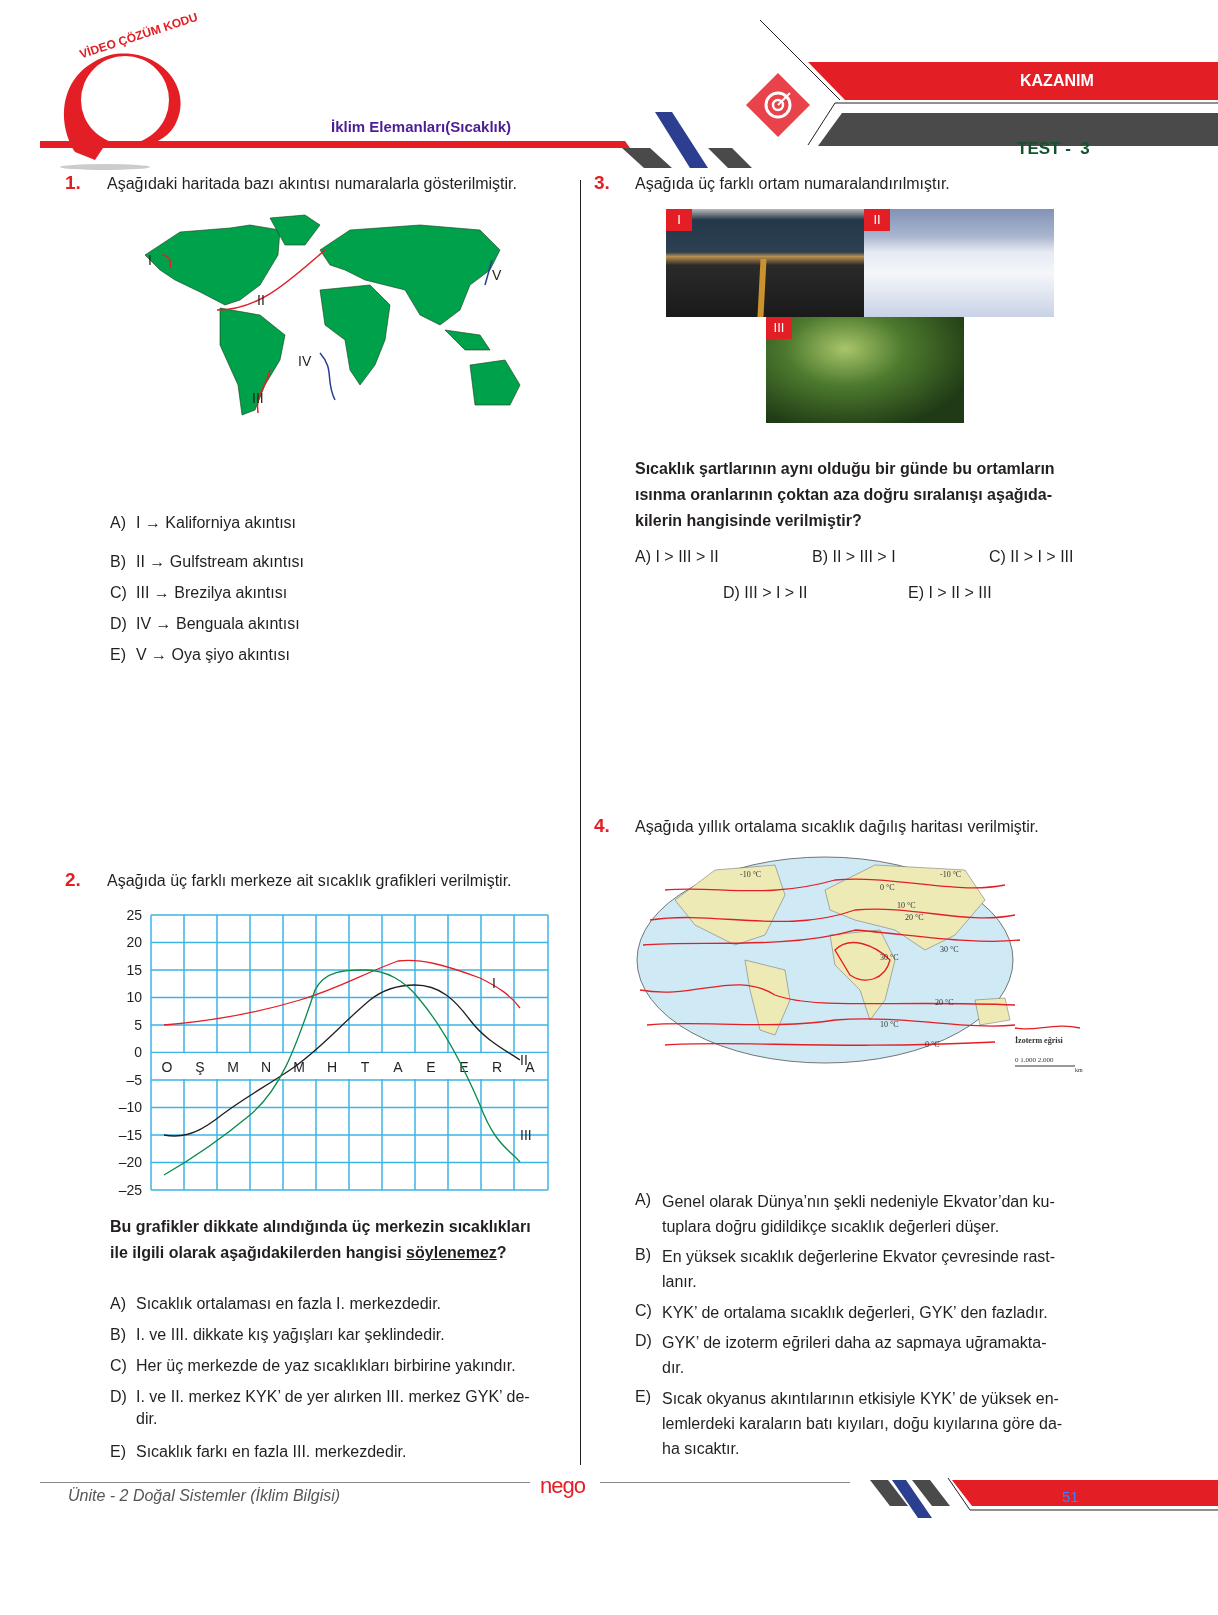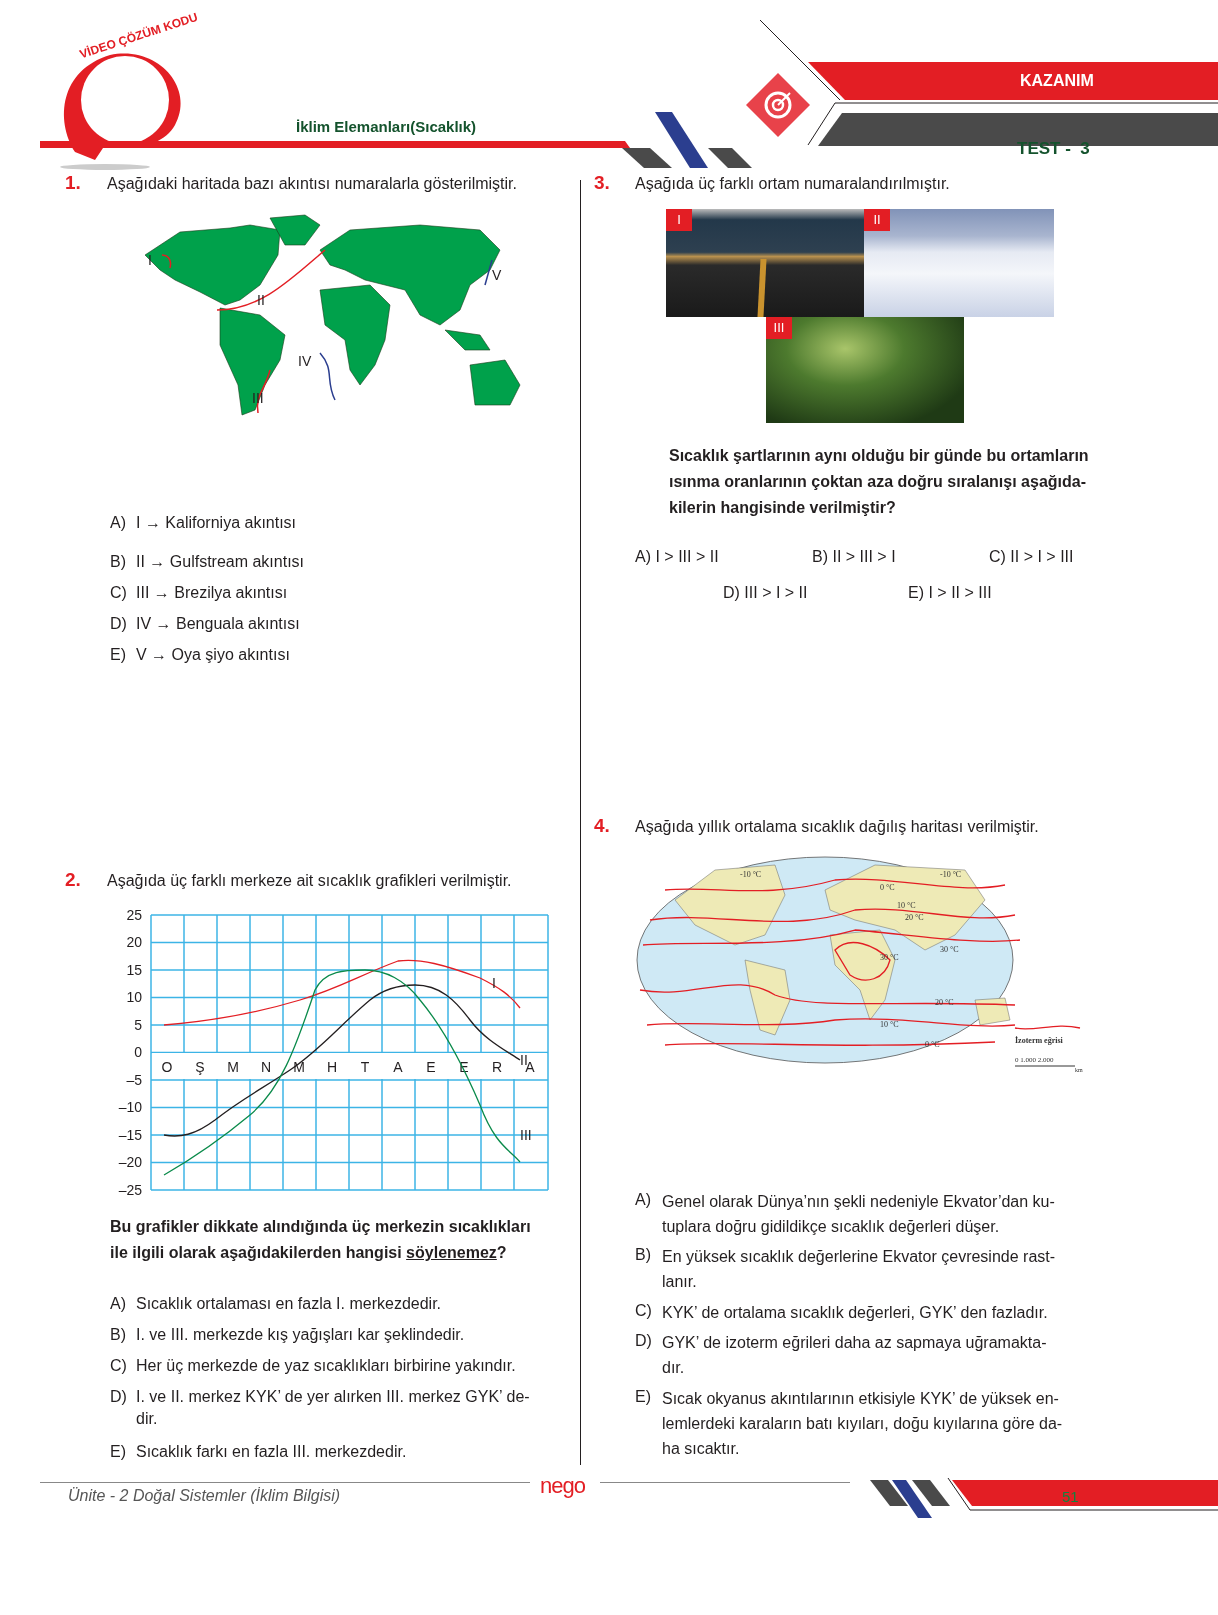--- a/index.html
+++ b/index.html
@@ -4,21 +4,21 @@
 <style>
   body { margin:0; background:#fff; }
   #page { position:relative; width:1218px; height:1615px; background:#fff; overflow:hidden; font-family:"Liberation Sans", sans-serif; color:#231f20; }
   .abs { position:absolute; }
   .qnum { position:absolute; color:#e31e24; font-weight:bold; font-size:19px; }
   .qtext { position:absolute; font-size:16px; }
   .bold { font-weight:bold; font-size:16px; line-height:26px; }
   .opt { position:absolute; font-size:16px; line-height:22px; }
   .opt .l { display:inline-block; width:26px; }
   .u { text-decoration:underline; }
-  .hdr-title { position:absolute; left:296px; top:118px; font-weight:bold; font-size:15px; color:#14532d; }
+  .hdr-title { position:absolute; left:331px; top:118px; font-weight:bold; font-size:15px; color:#4c1d95; }
   .tag { position:absolute; background:#e31e24; color:#fff; font-size:13px; width:26px; height:22px; text-align:center; line-height:22px; }
   .photo { position:absolute; }
   .chart-lbl { font-size:14px; fill:#231f20; font-family:"Liberation Sans", sans-serif; }
 </style>
 </head>
 <body>
 
 <div id="page">
 
   <svg class="abs" style="left:0;top:0" width="1218" height="175">
@@ -157,38 +157,38 @@
     <text class="chart-lbl" x="420" y="165" font-size="12">II</text>
     <text class="chart-lbl" x="420" y="240">III</text>
   </svg>
 
   <div class="abs bold" style="left:110px;top:1214px;width:455px;">
     <div>Bu grafikler dikkate alındığında üç merkezin sıcaklıkları</div>
     <div><span>ile ilgili olarak aşağıdakilerden hangisi </span><span class="u">söylenemez</span><span>?</span></div>
   </div>
 
   <div class="opt" style="left:110px;top:1293px"><span class="l">A)</span><span>Sıcaklık ortalaması en fazla I. merkezdedir.</span></div>
-  <div class="opt" style="left:110px;top:1324px"><span class="l">B)</span><span>I. ve III. merkezde kış yağışları kar şeklindedir.</span></div>
+  <div class="opt" style="left:110px;top:1324px"><span class="l">B)</span><span>I. ve III. dikkate kış yağışları kar şeklindedir.</span></div>
   <div class="opt" style="left:110px;top:1386px;width:460px;"><span class="l">D)</span><span>I. ve II. merkez KYK’ de yer alırken III. merkez GYK’ de-</span><div style="padding-left:26px">dir.</div></div>
   <div class="opt" style="left:110px;top:1355px"><span class="l">C)</span><span>Her üç merkezde de yaz sıcaklıkları birbirine yakındır.</span></div>
   <div class="opt" style="left:110px;top:1441px"><span class="l">E)</span><span>Sıcaklık farkı en fazla III. merkezdedir.</span></div>
 
   <div class="qnum" style="left:594px;top:172px">3.</div>
   <div class="qtext" style="left:635px;top:175px">Aşağıda üç farklı ortam numaralandırılmıştır.</div>
 
   <div class="photo" style="left:666px;top:209px;width:198px;height:108px;background:linear-gradient(#bbb 0%,#23384a 10%,#2e4050 40%,#b9914e 44%,#2a2a2a 52%,#1a1a1a 100%);">
     <div class="abs" style="left:93px;top:50px;width:6px;height:58px;background:#c9922e;transform:skewX(-3deg);"></div>
   </div>
   <div class="photo" style="left:864px;top:209px;width:190px;height:108px;background:linear-gradient(#8193b8 0%,#a9b5cf 25%,#e6eaf3 40%,#f4f6fa 60%,#c9d2e6 100%);"></div>
   <div class="photo" style="left:766px;top:317px;width:198px;height:106px;background:radial-gradient(ellipse at 40% 30%,#a9c56a 0%,#4d7a2e 35%,#1f3a15 80%);"></div>
   <div class="tag" style="left:666px;top:209px">I</div>
   <div class="tag" style="left:864px;top:209px">II</div>
   <div class="tag" style="left:766px;top:317px">III</div>
 
-  <div class="abs bold" style="left:635px;top:443px;width:460px;margin-left:34px;">
+  <div class="abs bold" style="left:635px;top:456px;width:460px;">
     <div>Sıcaklık şartlarının aynı olduğu bir günde bu ortamların</div>
     <div>ısınma oranlarının çoktan aza doğru sıralanışı aşağıda-</div>
     <div>kilerin hangisinde verilmiştir?</div>
   </div>
 
   <div class="opt" style="left:635px;top:546px"><span>A)</span> <span>I &gt; III &gt; II</span></div>
   <div class="opt" style="left:812px;top:546px"><span>B)</span> <span>II &gt; III &gt; I</span></div>
   <div class="opt" style="left:989px;top:546px"><span>C)</span> <span>II &gt; I &gt; III</span></div>
   <div class="opt" style="left:723px;top:582px"><span>D)</span> <span>III &gt; I &gt; II</span></div>
   <div class="opt" style="left:908px;top:582px"><span>E)</span> <span>I &gt; II &gt; III</span></div>
@@ -271,14 +271,14 @@
   <div class="abs" style="left:68px;top:1487px;font-size:16px;font-style:italic;color:#555;">Ünite - 2 Doğal Sistemler (İklim Bilgisi)</div>
   <div class="abs" style="left:540px;top:1473px;font-size:22px;font-weight:normal;color:#e31e24;letter-spacing:-1px;">nego</div>
   <svg class="abs" style="left:870px;top:1478px" width="348" height="40">
     <polygon points="0,2 18,2 38,28 20,28" fill="#4a4a4a"></polygon>
     <polygon points="22,2 36,2 62,40 48,40" fill="#2b3e8f"></polygon>
     <polygon points="42,2 60,2 80,28 62,28" fill="#4a4a4a"></polygon>
     <line x1="78" y1="0" x2="100" y2="32" stroke="#231f20" stroke-width="1"></line>
     <line x1="100" y1="32" x2="348" y2="32" stroke="#231f20" stroke-width="1"></line>
     <polygon points="82,2 348,2 348,28 102,28" fill="#e31e24"></polygon>
   </svg>
-  <div class="abs" style="left:1062px;top:1488px;color:#15803d;font-size:15px;">51</div>
+  <div class="abs" style="left:1062px;top:1488px;color:#3b82f6;font-size:15px;">51</div>
 </div>
 
 </body></html>

